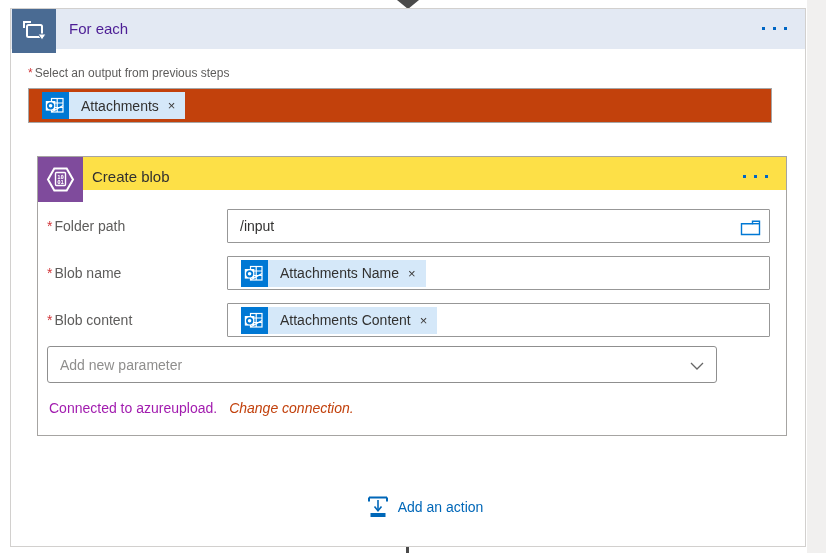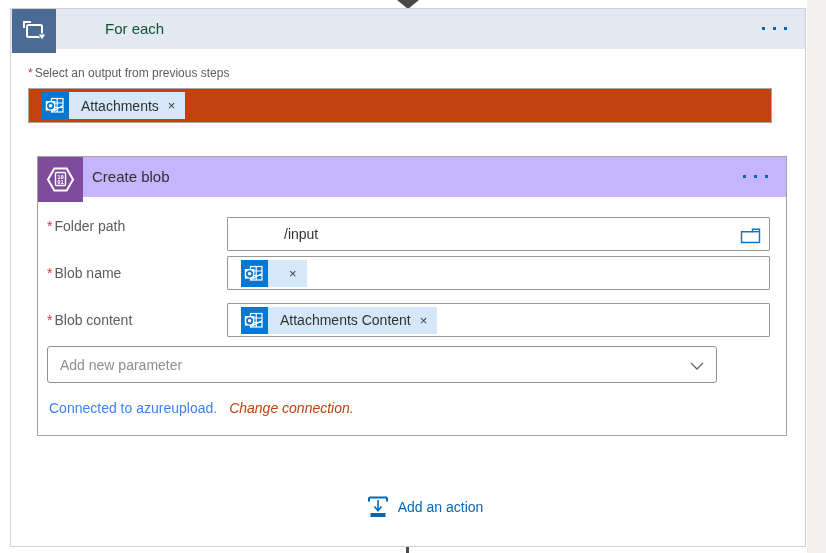--- a/index.html
+++ b/index.html
@@ -15,21 +15,21 @@
     border-top:9px solid #4a4a4a; }
 
   .bottom-stub { position:absolute; left:406px; top:547px; width:3px; height:6px; background:#4a4a4a; }
 
   
   .scope { position:absolute; left:10px; top:8px; width:796px; height:539px;
     background:#fff; border:1px solid #d2d0ce; }
   .scope-header { position:relative; height:40px; background:#e3e9f3; cursor:pointer; }
   .scope-icon { position:absolute; left:1px; top:0; width:44px; height:44px;
     background:#4a6b93; display:flex; align-items:center; justify-content:center; z-index:2; }
-  .scope-title { position:absolute; left:58px; top:0; line-height:40px; font-size:15px; color:#14532d;margin-left:36px; }
+  .scope-title { position:absolute; left:58px; top:0; line-height:40px; font-size:15px; color:#4c1d95; }
 
   .menu-btn { position:absolute; right:16px; top:12px; background:transparent; border:none;
     cursor:pointer; padding:6px 2px; }
   .dots { display:flex; gap:8px; }
   .dots span { width:3px; height:3px; background:#0066c4; display:block; }
 
   
   .req { color:#d13438; margin-right:2px; }
   .field-label { font-size:12px; color:#5d5c5b; }
   .selector-label { position:absolute; left:17px; top:57px; }
@@ -38,21 +38,21 @@
 
   .token { display:inline-flex; align-items:stretch; height:27px; cursor:pointer; }
   .token-icon { width:27px; height:27px; background:#0078d4; flex:none; }
   .token-label { background:#d5e8f9; display:flex; align-items:center; font-size:14px;
     color:#323130; padding:0 10px 0 12px; white-space:nowrap; }
   .token-x { margin-left:9px; font-size:13px; color:#3b3a39; cursor:pointer; }
 
   
   .action-card { position:absolute; left:26px; top:147px; width:750px; height:280px;
     background:#fff; border:1px solid #a6a4a2; }
-  .card-header { position:relative; height:40px; background:#c4b5fd; cursor:pointer; }
+  .card-header { position:relative; height:33px; background:#fde047; cursor:pointer; }
   .card-icon { position:absolute; left:0; top:0; width:45px; height:45px;
     background:#7f4b9c; display:flex; align-items:center; justify-content:center; z-index:2; }
   .card-title { position:absolute; left:54px; top:0; line-height:40px; font-size:15px; color:#323130; }
 
   .row-label { position:absolute; left:9px; font-size:14px; color:#5d5c5b; }
   .row-input { position:absolute; left:189px; width:543px; height:34px;
     border:1px solid #979797; background:#fff; border-radius:1px; }
   .text-input { width:100%; height:100%; border:none; outline:none; background:transparent;
     font-family:"Liberation Sans", sans-serif; font-size:14px; color:#323130; padding:0 40px 0 12px; }
   .token-input { display:flex; align-items:center; padding-left:13px; }
@@ -61,21 +61,21 @@
     background:transparent; cursor:pointer; display:flex; align-items:center; justify-content:center; }
 
   .add-param { position:absolute; left:9px; top:189px; width:670px; height:37px;
     border:1px solid #8f8f8f; border-radius:3px; background:#fff; }
   .add-param input { width:100%; height:100%; border:none; outline:none; background:transparent;
     font-family:"Liberation Sans", sans-serif; font-size:14px; color:#323130; padding:0 40px 0 12px; }
   .add-param input::placeholder { color:#8f8e8d; opacity:1; }
   .chevron-btn { position:absolute; right:12px; top:12px; border:none; background:transparent; cursor:pointer; }
 
   .connection-line { position:absolute; left:11px; top:243px; font-size:14px; }
-  .conn-status { color:#3b82f6; margin-right:12px; }
+  .conn-status { color:#a21caf; margin-right:12px; }
   .conn-link { color:#c2410c; text-decoration:none; cursor:pointer;font-style:italic; }
 
   
   .add-action { position:absolute; left:17px; right:0; top:487px; display:flex;
     justify-content:center; align-items:center; gap:9px; background:transparent;
     border:none; width:100%; cursor:pointer; }
   .add-action-label { font-size:14px; color:#0067b8; }
 </style>
 </head>
 <body>
@@ -146,21 +146,21 @@
               <span></span>
               <span></span>
               <span></span>
             </span>
         </button>
       </div>
 
       <div class="row-label" style="top:61px;">
         <span class="req">*</span><span>Folder path</span>
       </div>
-      <div class="row-input" style="top:60px;padding-left:44px;">
+      <div class="row-input" style="top:52px;">
         <input class="text-input" type="text" value="/input" style="">
         <button class="picker-btn">
           <svg width="21" height="17" viewBox="0 0 21 17">
             <path d="M1.5 15.5 V4.7 h11 V2.2 h7 v13.3 z" fill="none" stroke="#0078d4" stroke-width="1.4"></path>
             <path d="M12.5 4.7 h7" stroke="#0078d4" stroke-width="1.4"></path>
           </svg>
         </button>
       </div>
 
       <div class="row-label" style="top:108px;">
@@ -173,20 +173,21 @@
               <g stroke="#fff" stroke-width="1.2" fill="none">
                 <rect x="9.5" y="6.5" width="11.5" height="13.5"></rect>
                 <path d="M9.5 11 h11.5 M9.5 15.5 h11.5 M15.2 6.5 v13.5"></path>
                 <path d="M9.5 20 l11.5 -6.5"></path>
               </g>
               <rect x="3.8" y="9" width="9.6" height="9.6" fill="#fff"></rect>
               <circle cx="8.6" cy="13.8" r="2.7" fill="none" stroke="#0078d4" stroke-width="1.8"></circle>
             </svg>
           </span>
           <span class="token-label">
+            <span>Attachments Name</span>
             <span class="token-x">×</span>
           </span>
         </span>
       </div>
 
       <div class="row-label" style="top:155px;">
         <span class="req">*</span><span>Blob content</span>
       </div>
       <div class="row-input token-input" style="top:146px;">
         <span class="token">

